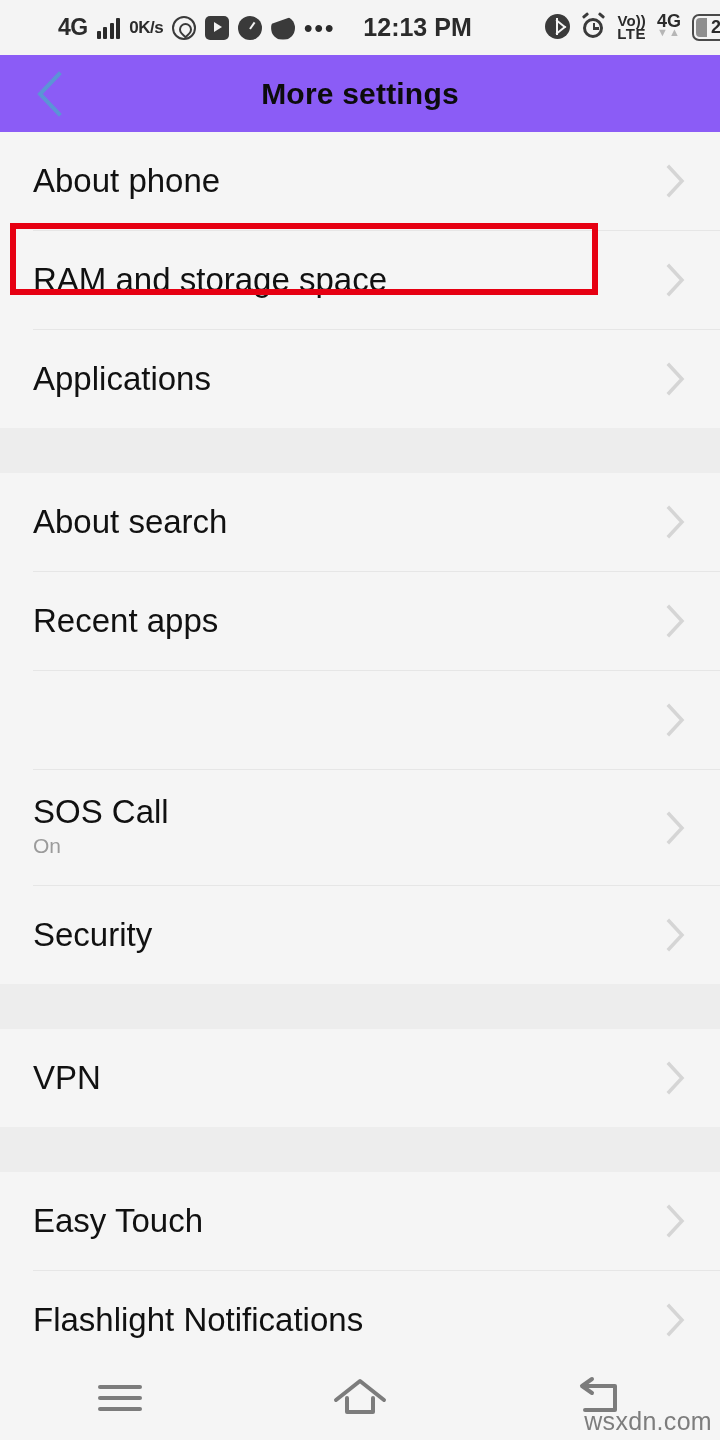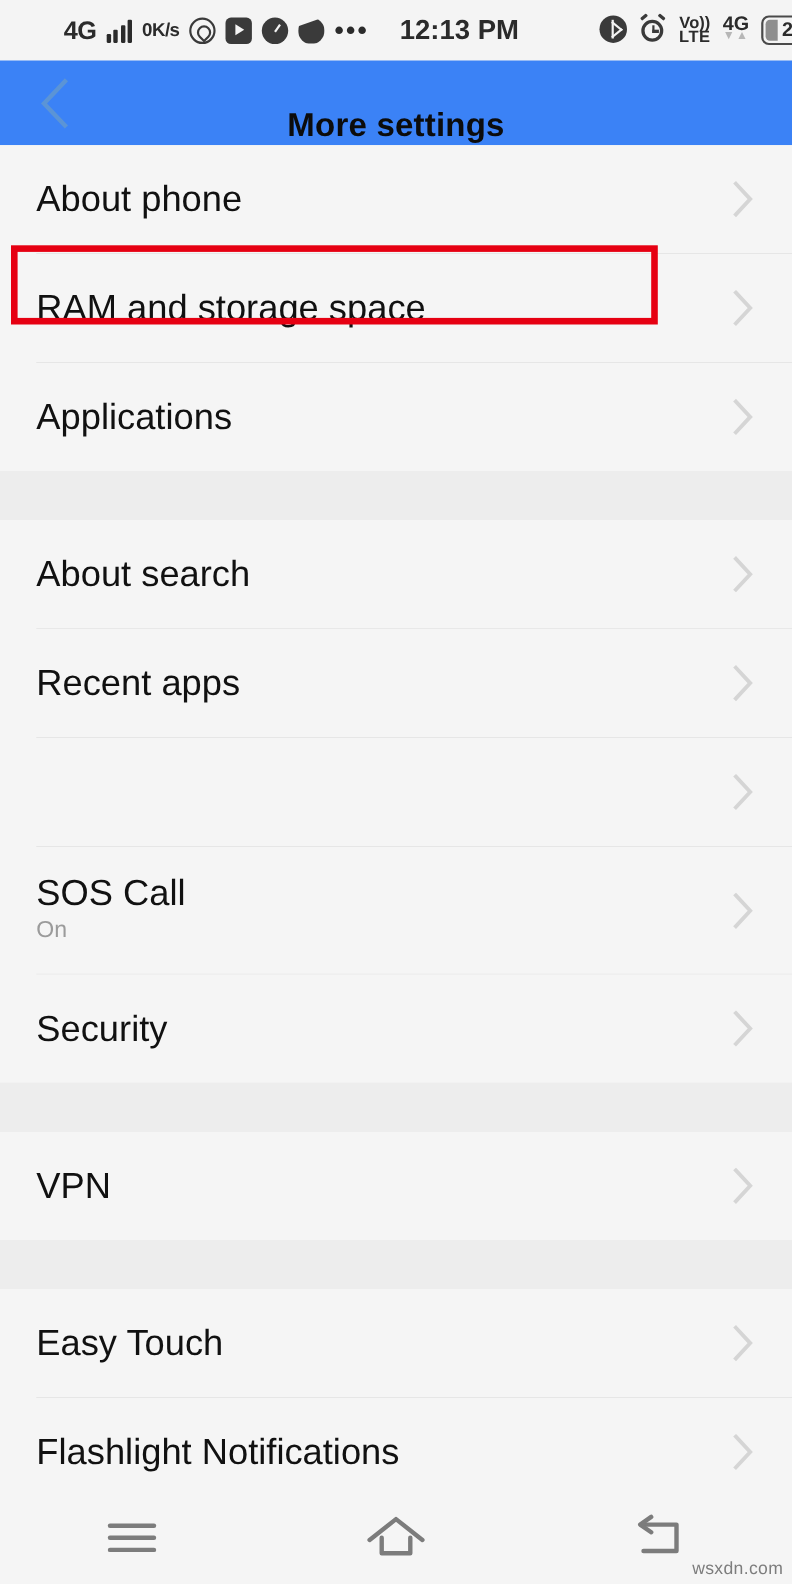--- a/index.html
+++ b/index.html
@@ -79,22 +79,22 @@
   .battery::after{
     content:""; position:absolute; right:-6px; top:8px; width:4px; height:10px;
     background:#4a4a4a; border-radius:0 2px 2px 0;
   }
   .battery .fill { position:absolute; left:2px; top:2px; bottom:2px; width:11px; background:#8e8e8e; border-radius:4px 0 0 4px;}
   .battery .pct { position:relative; font-size:18px; font-weight:700; color:#2b2b2b; z-index:2; }
 
   
   .header {
     height:77px; width:100%; position:relative;
-    display:flex; align-items:flex-end; justify-content:center;
-    background:#3b82f6;
+    display:flex; align-items:center; justify-content:center;
+    background:#8b5cf6;
   }
   .back-btn {
     position:absolute; left:22px; top:50%; transform:translateY(-50%);
     width:56px; height:56px; display:flex; align-items:center; justify-content:center;
     cursor:pointer;
   }
   .header-title { font-size:30px; font-weight:700; color:#0c0c0c; letter-spacing:0.2px; }
 
   
   .list { width:100%; background:#f4f4f4; }
@@ -131,21 +131,21 @@
   .navbar {
     position:absolute; left:0; bottom:0; width:720px; height:85px;
     background:#f5f5f5;
     display:flex; align-items:center; justify-content:space-around;
   }
   .nav-btn { width:120px; height:85px; display:flex; align-items:center; justify-content:center; cursor:pointer;}
   .hamburger { width:44px; height:26px; display:flex; flex-direction:column; justify-content:space-between; }
   .hamburger i { display:block; height:4px; background:#7c7c7c; border-radius:2px; width:100%;}
   .watermark {
     position:absolute; right:8px; bottom:4px;
-    font-size:16px; color:#7d7d7d; letter-spacing:0.3px;
+    font-size:25px; color:#7d7d7d; letter-spacing:0.3px;
   }
 </style>
 </head>
 <body>
 
 <div class="phone">
 
   <div class="statusbar">
     <div class="sb-left">
       <span class="sb-net">4G</span>

